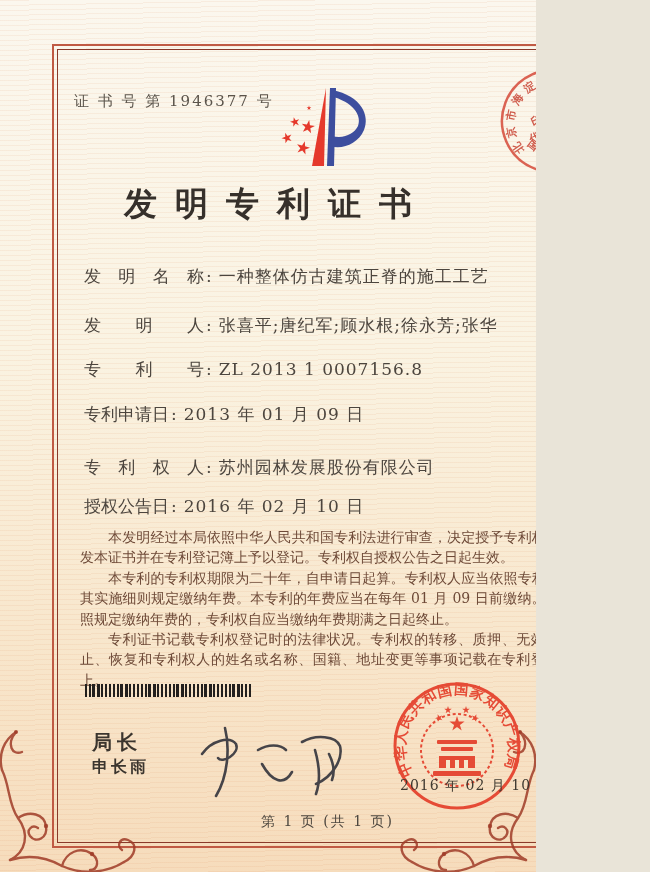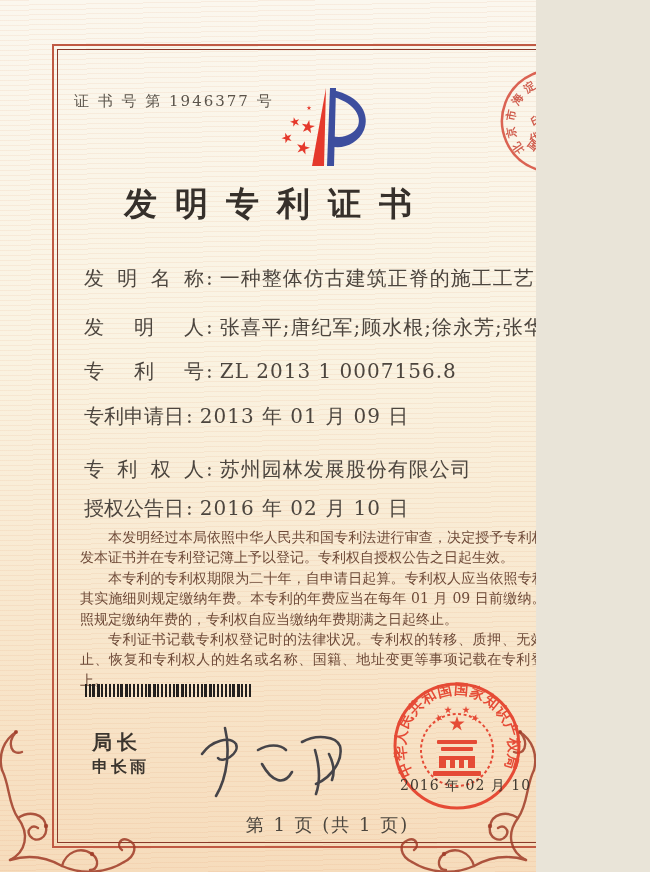--- a/index.html
+++ b/index.html
@@ -9,39 +9,39 @@
       repeating-linear-gradient(179deg, rgba(222,136,86,0.10) 0 1px, rgba(255,255,255,0) 1px 5px),
       linear-gradient(180deg,#fbf7ee 0%,#faf3e2 40%,#f8e7cd 72%,#f6dcbc 100%);
     font-family:"DejaVu Serif","Liberation Serif",serif;color:#463f38;
   }
   .frame-outer{position:absolute;left:52px;top:44px;width:549px;height:800px;border:2px solid #c05a44;}
   .frame-inner{position:absolute;left:3px;top:3px;right:3px;bottom:3px;border:1px solid #8a3a2a;}
   .cert-no{position:absolute;left:74px;top:92px;font-size:15px;letter-spacing:2px;color:#5b544b;white-space:nowrap;}
   .logo{position:absolute;left:270px;top:82px;}
   .title{position:absolute;left:0;right:0;top:182px;text-align:center;font-size:33px;font-weight:bold;
          letter-spacing:18px;text-indent:18px;color:#36302b;white-space:nowrap;}
-  .field{position:absolute;left:84px;font-size:20px;color:#4c453e;white-space:nowrap;}
+  .field{position:absolute;left:84px;font-size:17px;color:#4c453e;white-space:nowrap;}
   .f0{top:265px}.f1{top:314px}.f2{top:358px}.f3{top:403px}.f4{top:456px}.f5{top:495px}
   .flabel{display:inline-block;min-width:120px;text-align:justify;text-align-last:justify;}
   .field.compact .flabel{min-width:0;}
   .fcolon{margin:0 7px 0 2px;}
   .fvalue{letter-spacing:1px;}
   .body-text{position:absolute;left:80px;top:527px;width:494px;font-size:14px;line-height:20.4px;
              color:#6e4a38;text-align:justify;}
   .body-text p{margin:0;text-indent:2em;}
   .barcode{position:absolute;left:85px;top:684px;width:167px;height:13px;
     background:
       repeating-linear-gradient(90deg,#23201e 0 2px,rgba(0,0,0,0) 2px 4px),
       repeating-linear-gradient(90deg,#23201e 0 1px,rgba(0,0,0,0) 1px 7px);}
   .director-title{position:absolute;left:92px;top:729px;font-size:20px;font-weight:bold;letter-spacing:5px;color:#3b352e;}
   .director-name{position:absolute;left:92px;top:757px;font-size:16px;font-weight:bold;letter-spacing:3px;color:#3b352e;}
   .sig{position:absolute;left:188px;top:720px;z-index:4;}
   .seal{position:absolute;left:378px;top:666px;z-index:3;}
   .seal-date{position:absolute;left:400px;top:777px;font-size:14px;color:#3f3930;letter-spacing:1px;z-index:5;white-space:nowrap;}
-  .footer{position:absolute;left:52px;width:551px;top:813px;text-align:center;font-size:18px;color:#4c463e;letter-spacing:2px;}
+  .footer{position:absolute;left:52px;width:551px;top:813px;text-align:center;font-size:14px;color:#4c463e;letter-spacing:2px;}
   .stamp{position:absolute;left:492px;top:60px;z-index:6;}
   .flourish{position:absolute;z-index:2;}
   .flourish.bl{left:-4px;top:726px;}
   .flourish.br{right:-4px;top:726px;transform:scaleX(-1);}
 </style>
 </head>
 <body>
 
 <div class="page">
 

